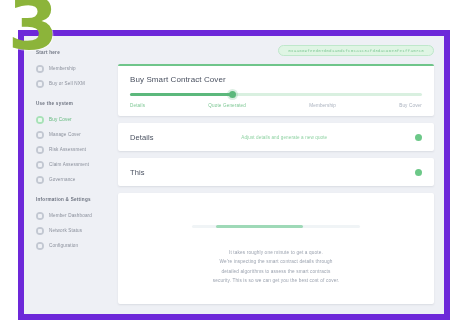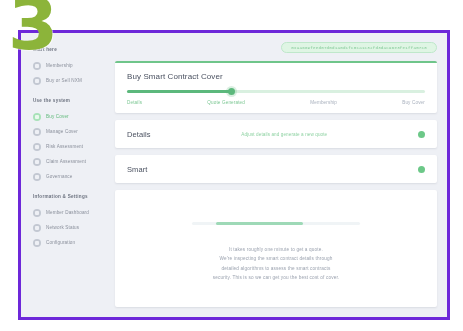--- a/index.html
+++ b/index.html
@@ -29,21 +29,21 @@
   }
 
   
   #app-window {
     position: absolute;
     left: 18px;
     top: 30px;
     width: 432px;
     height: 290px;
     background: #eef0f5;
-    border: 3px solid #6d28d9;
+    border: 6px solid #6d28d9;
     display: flex;
     overflow: hidden;
   }
 
   
   #sidebar {
     width: 88px;
     flex: 0 0 88px;
     background: #eef0f5;
     padding: 14px 0 0 0;
@@ -343,21 +343,21 @@
       </div>
     </section>
 
     <section class="card collapse-row">
       <span class="collapse-title">Details</span>
       <span class="collapse-hint">Adjust details and generate a new quote</span>
       <span class="collapse-toggle"></span>
     </section>
 
     <section class="card collapse-row">
-      <span class="collapse-title">Smart</span>
+      <span class="collapse-title">This</span>
       <span class="collapse-hint"></span>
       <span class="collapse-toggle"></span>
     </section>
 
     <section class="card" id="quote-panel">
       <div id="loading-bar">
         <div id="loading-bar-fill" style="width: 52%;"></div>
       </div>
 
       <div id="loading-message">

